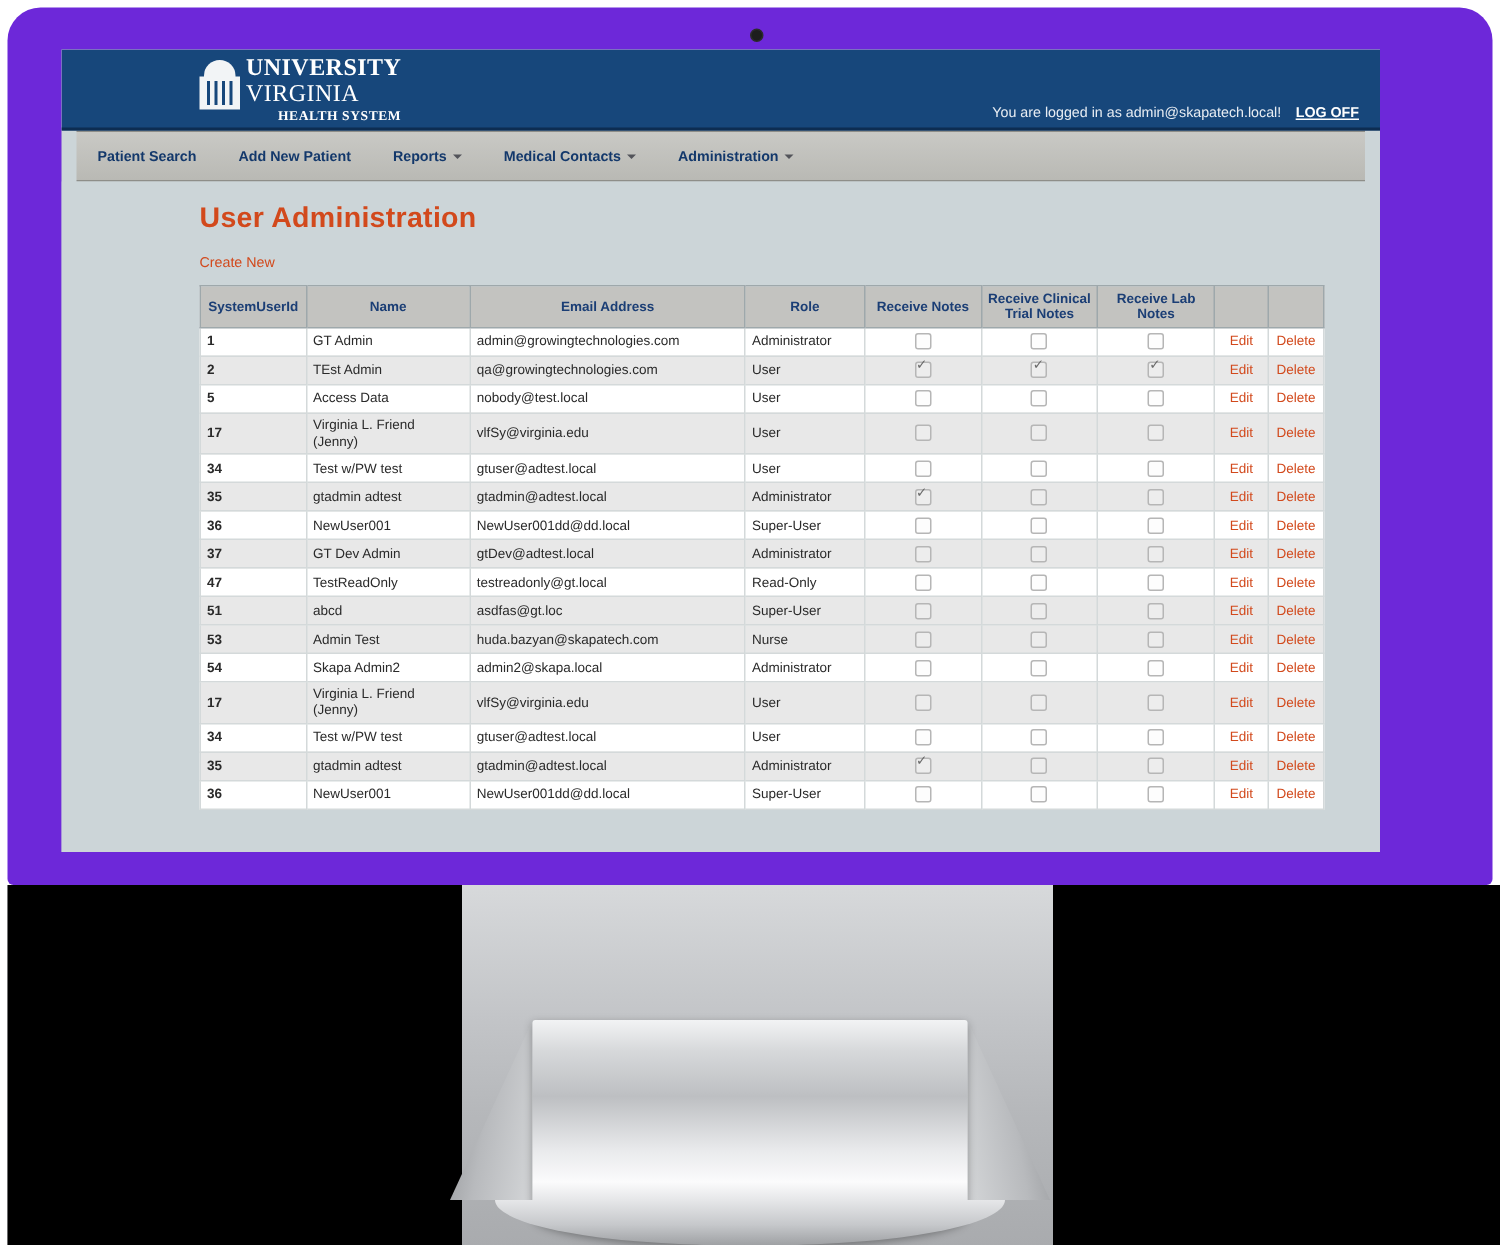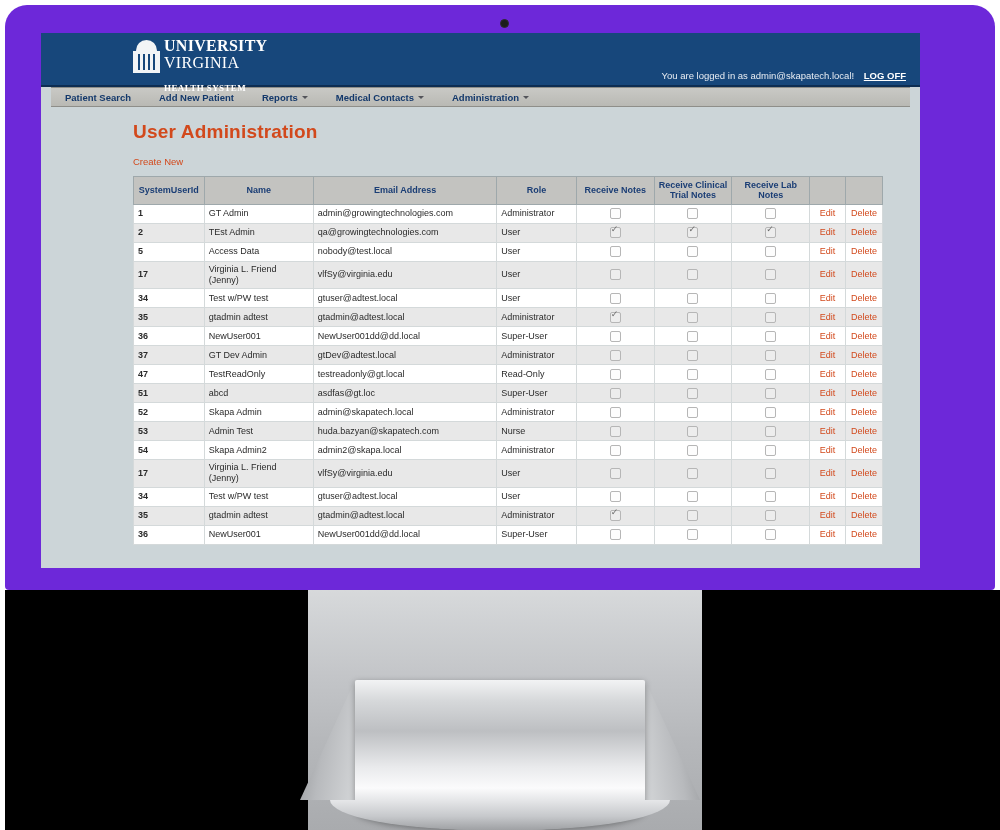--- a/index.html
+++ b/index.html
@@ -67,30 +67,30 @@
     position:absolute;left:3px;top:0;width:21px;height:12px;
     border-radius:11px 11px 0 0;background:#f2f4f6;
   }
   .rotunda .body{
     position:absolute;left:0;top:11px;width:27px;height:22px;background:#f2f4f6;
   }
   .rotunda .col{position:absolute;top:14px;width:2px;height:16px;background:#17477b;}
   .logo-text{color:#fff;line-height:1;padding-top:1px;}
   .logo-l1{font-family:"Liberation Serif",serif;font-size:16px;font-weight:700;letter-spacing:.3px;}
   .logo-l2{font-family:"Liberation Serif",serif;font-size:16px;font-weight:400;letter-spacing:.3px;margin-top:1px;}
-  .logo-l3{font-family:"Liberation Serif",serif;font-size:9px;font-weight:700;letter-spacing:.4px;margin-top:13px;}
+  .logo-l3{font-family:"Liberation Serif",serif;font-size:9px;font-weight:700;letter-spacing:.4px;margin-top:2px;text-align:right;}
 
   .login-strip{
     position:absolute;right:14px;bottom:4px;color:#e8edf3;font-size:9.5px;
     white-space:nowrap;
   }
   .login-strip a{color:#ffffff;text-decoration:underline;font-weight:bold;margin-left:7px;}
 
   .navbar{
-    height:20px;background:linear-gradient(180deg,#c9c9c5 0%,#b9b9b4 100%);
+    height:34px;background:linear-gradient(180deg,#c9c9c5 0%,#b9b9b4 100%);
     border-top:1px solid #8e8e89;border-bottom:1px solid #8e8e89;
     margin:0 10px 0 10px;display:flex;align-items:center;
     box-sizing:border-box;
   }
   .nav-item{
     color:#13386b;font-size:9.5px;font-weight:bold;padding:0 14px;
     white-space:nowrap;display:flex;align-items:center;gap:4px;
     height:100%;
   }
   .caret{
@@ -315,31 +315,20 @@
                 <td class="id">51</td>
                 <td class="name">abcd</td>
                 <td class="email">asdfas@gt.loc</td>
                 <td class="role">Super-User</td>
                 <td class="cb"><span class="chk"></span></td>
                 <td class="cb"><span class="chk"></span></td>
                 <td class="cb"><span class="chk"></span></td>
                 <td class="act"><a href="#">Edit</a></td>
                 <td class="act"><a href="#">Delete</a></td>
               </tr>
-              <tr>
-                <td class="id">52</td>
-                <td class="name">Skapa Admin</td>
-                <td class="email">admin@skapatech.local</td>
-                <td class="role">Administrator</td>
-                <td class="cb"><span class="chk"></span></td>
-                <td class="cb"><span class="chk"></span></td>
-                <td class="cb"><span class="chk"></span></td>
-                <td class="act"><a href="#">Edit</a></td>
-                <td class="act"><a href="#">Delete</a></td>
-              </tr>
               <tr class="alt">
                 <td class="id">53</td>
                 <td class="name">Admin Test</td>
                 <td class="email">huda.bazyan@skapatech.com</td>
                 <td class="role">Nurse</td>
                 <td class="cb"><span class="chk"></span></td>
                 <td class="cb"><span class="chk"></span></td>
                 <td class="cb"><span class="chk"></span></td>
                 <td class="act"><a href="#">Edit</a></td>
                 <td class="act"><a href="#">Delete</a></td>

